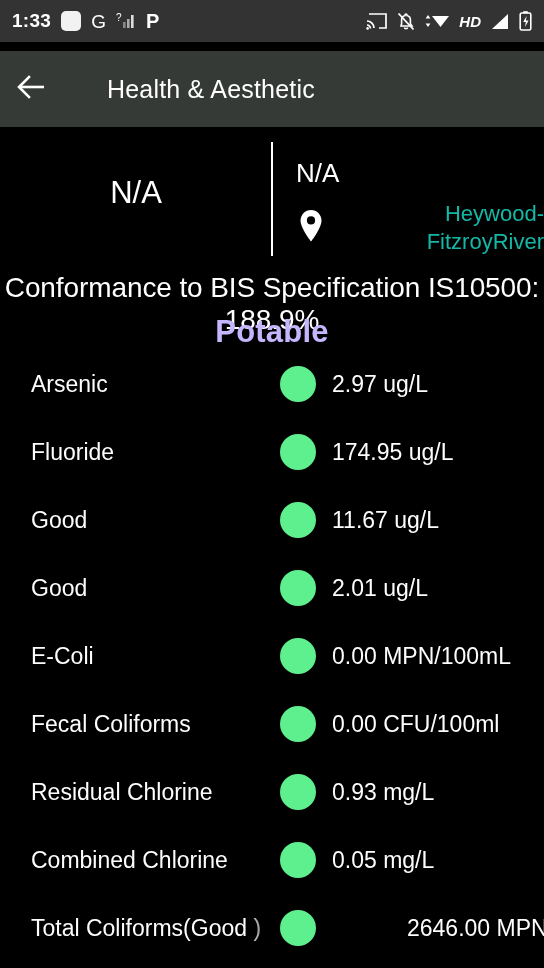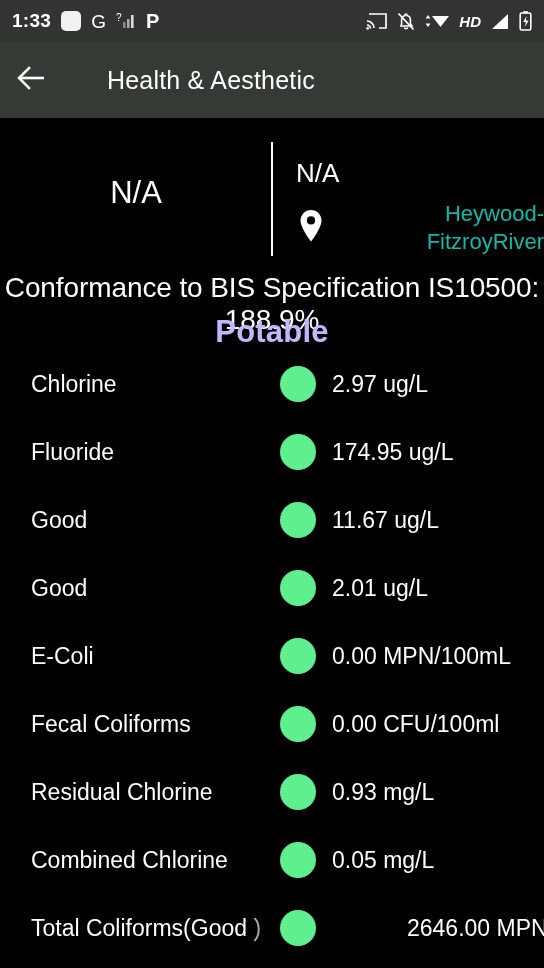--- a/index.html
+++ b/index.html
@@ -22,21 +22,21 @@
   .sb-right { display:flex; align-items:center; gap:9px; }
   .sb-clock { color:#fff; font-size:19px; font-weight:700; letter-spacing:.3px; }
   .sb-ico { display:inline-flex; align-items:center; justify-content:center; color:#fff; }
   .sq-icon { width:20px; height:20px; background:#f2f2f2; border-radius:5px; }
   .g-icon { color:#fff; font-size:19px; font-weight:400; line-height:1; }
   .p-icon { color:#fff; font-size:20px; font-weight:700; line-height:1; }
   .hd-icon { color:#fff; font-size:15px; font-weight:700; font-style:italic; line-height:1;}
 
   
   .appbar {
-    position:absolute; top:42px; left:0; width:544px; height:76px;
+    position:absolute; top:51px; left:0; width:544px; height:76px;
     background:#353a37;
     display:flex; align-items:center;
   }
   .back-btn {
     width:62px; height:76px;
     display:flex; align-items:center; justify-content:center;
     cursor:pointer;
   }
   .appbar-title {
     color:#ffffff; font-size:25px; font-weight:400;
@@ -195,21 +195,21 @@
       </span>
       <span class="loc-name">Heywood-FitzroyRiver</span>
     </div>
   </div>
 
   <div class="conformance">Conformance to BIS Specification IS10500: 188.9%</div>
   <div class="verdict" style="color: #c4b5fd;">Potable</div>
 
   <div class="list" id="param-list">
       <div class="row">
-        <div class="p-name">Chlorine</div>
+        <div class="p-name">Arsenic</div>
         <div class="p-dot" style="background: rgb(94, 240, 143);"></div>
         <div class="p-val">2.97 ug/L</div>
       </div>
       <div class="row">
         <div class="p-name">Fluoride</div>
         <div class="p-dot" style="background: rgb(94, 240, 143);"></div>
         <div class="p-val">174.95 ug/L</div>
       </div>
       <div class="row">
         <div class="p-name">Good</div>

